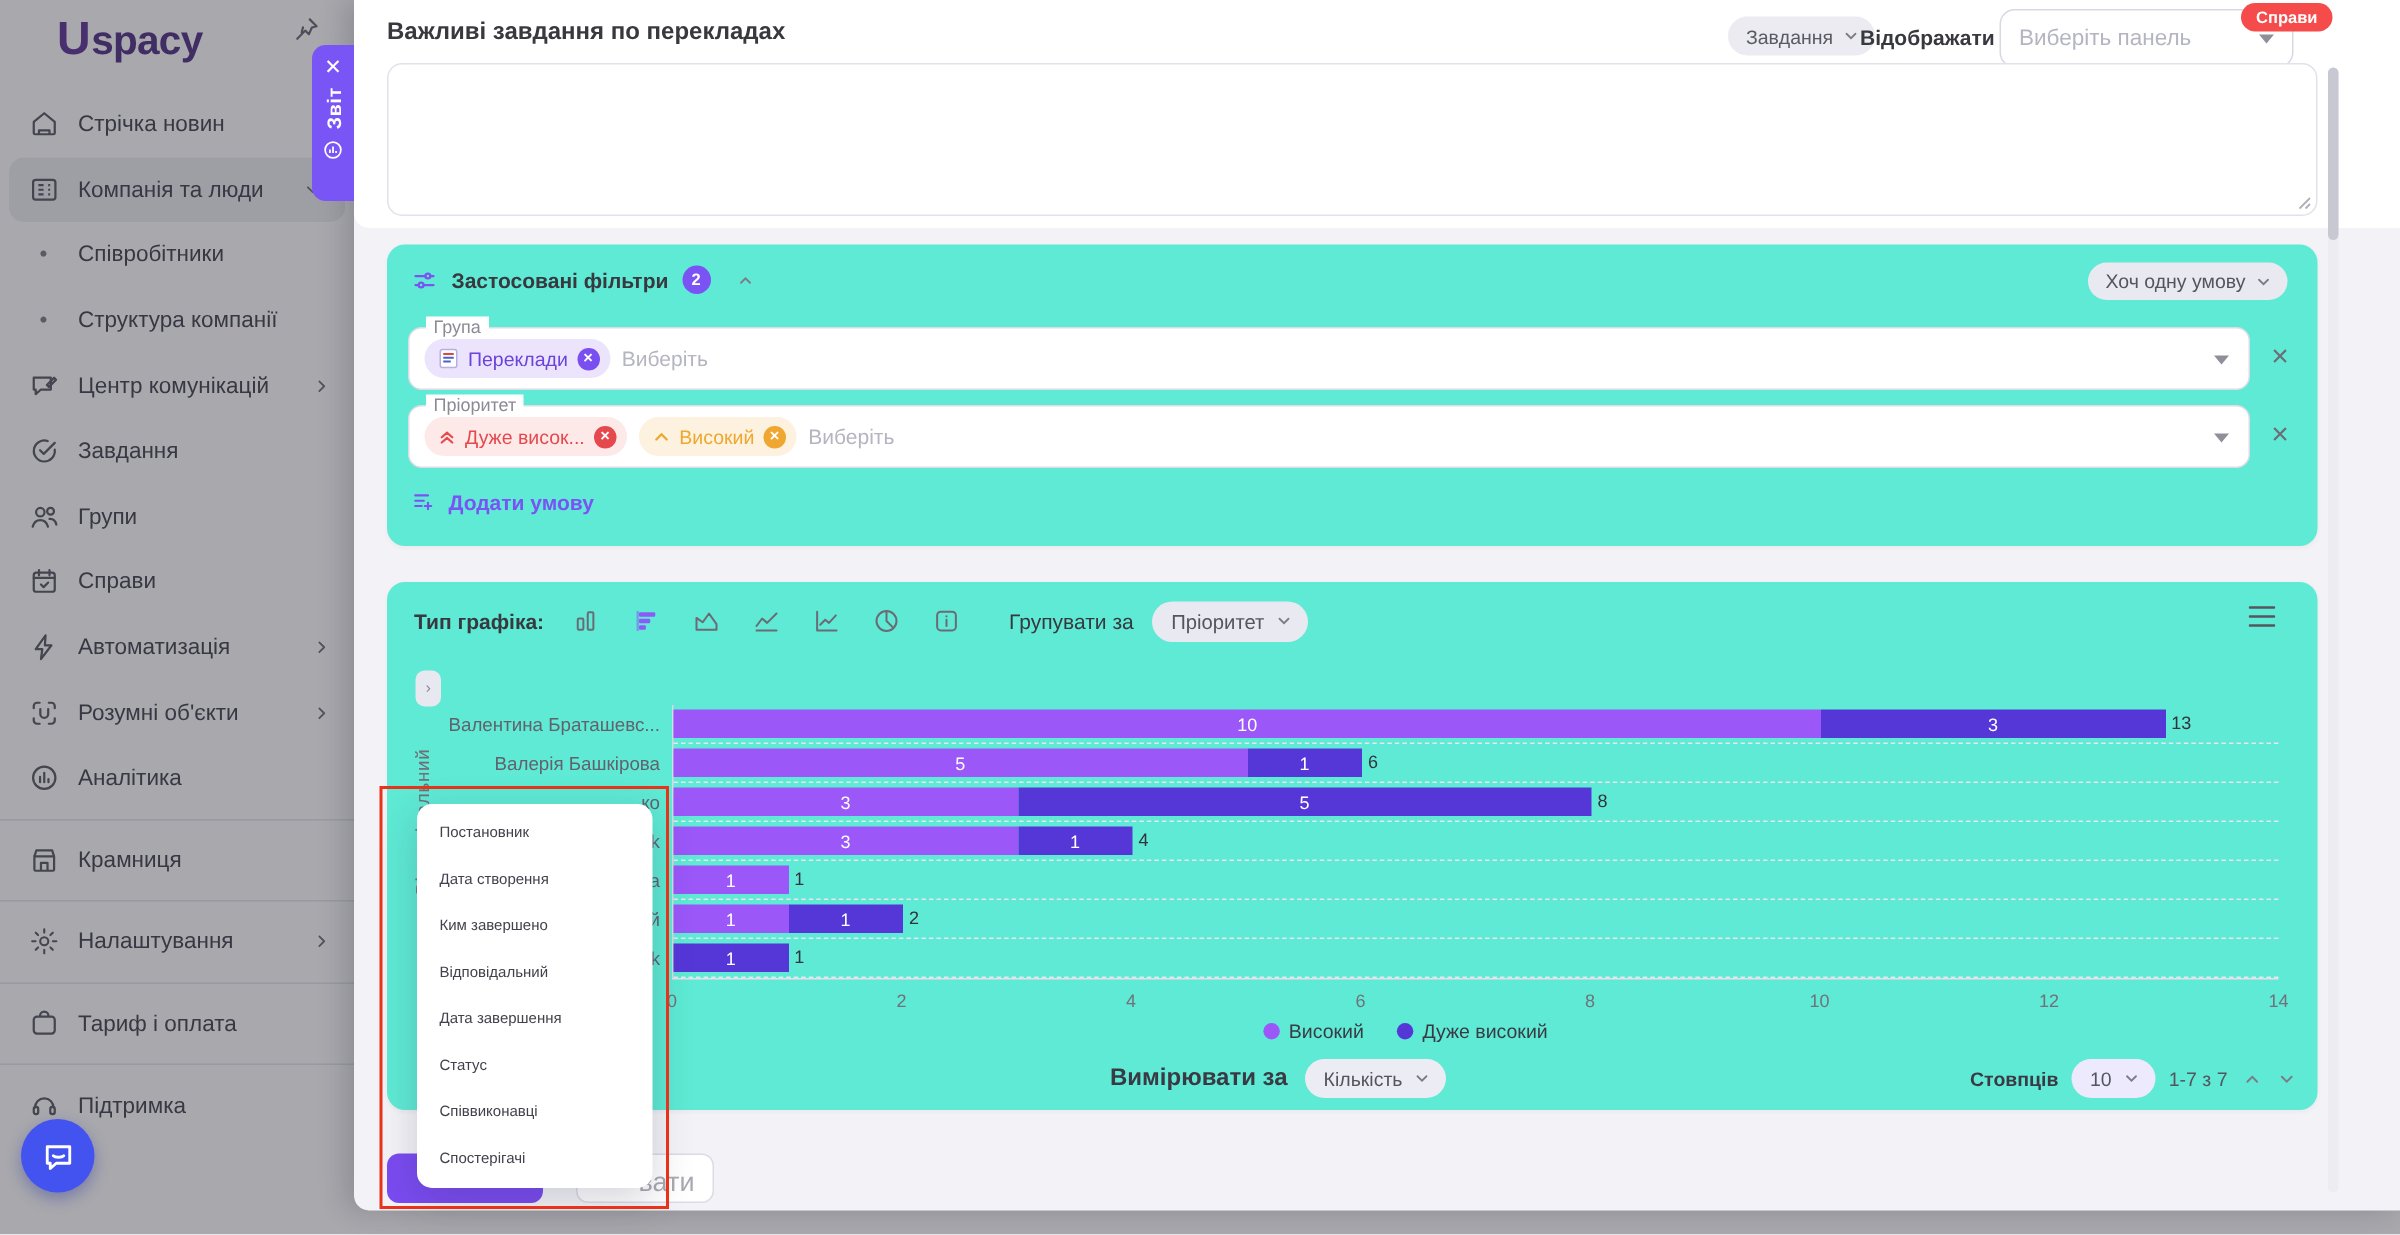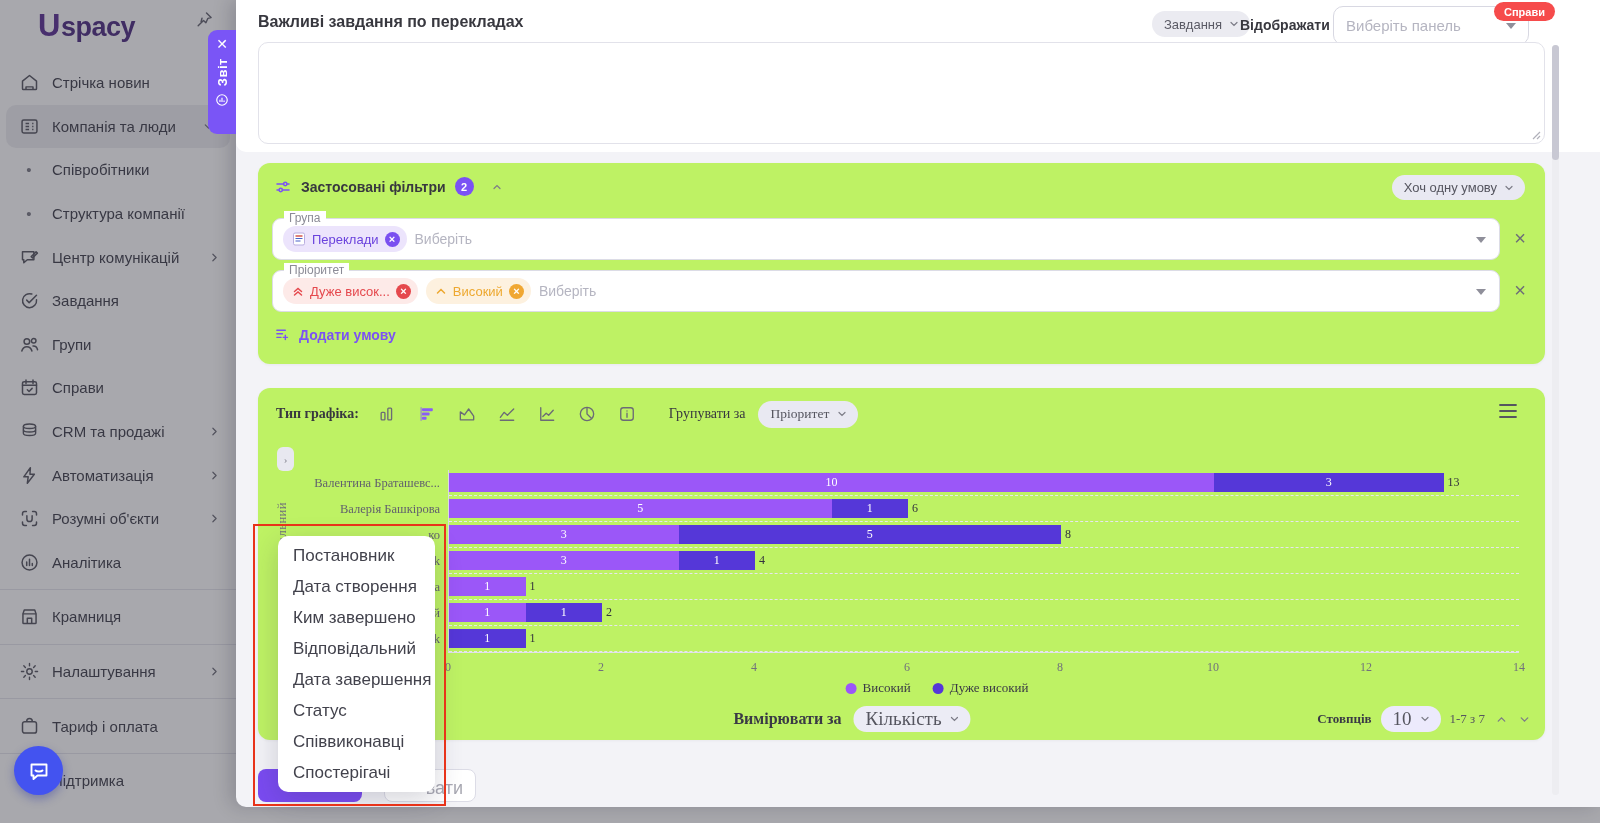--- a/index.html
+++ b/index.html
@@ -39,21 +39,21 @@
   .panel-select { position:absolute; left:1097px; top:6px; width:196px; height:39px; background:#fff; border:1px solid #d8d8e2; border-radius:10px; display:flex; align-items:center; padding:0 12px; cursor:pointer; }
   .panel-select .ph { font-size:15px; color:#b5b5c1; flex:1; }
   .soon-badge { position:absolute; left:1258px; top:2px; height:19px; padding:0 10px; background:#f64b4b; color:#fff; font-size:11px; font-weight:700; border-radius:10px; display:flex; align-items:center; z-index:5; }
   .caret { width:0; height:0; border-left:5px solid transparent; border-right:5px solid transparent; border-top:6px solid #8f8f9a; }
   .chev-svg { width:12px; height:12px; color:#7c7c87; }
 
   .descbox { position:absolute; left:22px; top:42px; width:1287px; height:102px; background:#fff; border:1px solid #e2e2ea; border-radius:10px; cursor:text; }
   .resize-h { position:absolute; right:3px; bottom:3px; width:12px; height:12px; color:#b0b0ba; }
 
   
-  .card { position:absolute; background:#bef264; border-radius:12px; box-shadow:0 1px 3px rgba(30,30,60,.05); }
+  .card { position:absolute; background:#5eead4; border-radius:12px; box-shadow:0 1px 3px rgba(30,30,60,.05); }
   .filters-card { left:22px; top:163px; width:1287px; height:201px; }
   .fhead { position:absolute; left:16px; top:14px; display:flex; align-items:center; gap:9px; }
   .ficon svg { width:18px; height:18px; color:#7b52f4; display:block; }
   .fttl { font-size:14px; font-weight:700; color:#38383f; }
   .fbadge { min-width:19px; height:19px; border-radius:10px; background:#7b52f4; color:#fff; font-size:11px; font-weight:700; display:flex; align-items:center; justify-content:center; padding:0 5px; }
   .fcollapse { margin-left:8px; color:#8a8a96; cursor:pointer; display:flex; }
   .match-pill { position:absolute; right:20px; top:12px; height:25px; background:#e9e9f2; border-radius:13px; display:inline-flex; align-items:center; gap:6px; padding:0 10px 0 12px; font-size:13px; color:#55555f; cursor:pointer; }
   .frow { position:absolute; left:14px; display:flex; align-items:center; gap:10px; width:1258px; }
   .frow1 { top:55px; } .frow2 { top:107px; }
   .field { position:relative; flex:0 0 1228px; height:42px; border:1px solid #dcdce6; border-radius:9px; background:#fff; display:flex; align-items:center; padding:0 34px 0 10px; gap:8px; }
@@ -67,21 +67,21 @@
   .chip-red .chip-x { background:#e5484d; }
   .chip-orange .chip-x { background:#f0a732; }
   .chip-ic svg { width:14px; height:14px; display:block; }
   .field .ph { font-size:14px; color:#b5b5c1; }
   .fcaret { position:absolute; right:13px; top:18px; }
   .frm-x { width:22px; height:22px; color:#6d6d78; font-size:20px; line-height:20px; text-align:center; cursor:pointer; }
   .addcond { position:absolute; left:16px; top:163px; display:inline-flex; align-items:center; gap:8px; color:#7b52f4; font-size:14px; font-weight:700; cursor:pointer; }
   .addcond svg { width:17px; height:17px; }
 
   
-  .chart-card { left:22px; top:388px; width:1287px; height:352px;font-family:Liberation Serif, serif; }
+  .chart-card { left:22px; top:388px; width:1287px; height:352px; }
   .ctools { position:absolute; left:18px; top:12px; display:flex; align-items:center; gap:12px; height:28px; }
   .ctype-lbl { font-size:14px; font-weight:700; color:#38383f; margin-right:2px; }
   .ctic { width:28px; height:26px; display:flex; align-items:center; justify-content:center; color:#6b6b76; cursor:pointer; border-radius:6px; }
   .ctic svg { width:20px; height:20px; }
   .ctic.sel { color:#8a5cf6; }
   .grpby-lbl { font-size:14px; color:#38383f; margin-left:16px; }
   .grpby-pill { height:27px; background:#e9e9f2; border-radius:14px; display:inline-flex; align-items:center; gap:7px; padding:0 10px 0 13px; font-size:13.5px; color:#55555f; cursor:pointer; }
   .burger { position:absolute; right:28px; top:16px; width:18px; height:14px; cursor:pointer; color:#55555f; }
 
   .expander { position:absolute; left:19px; top:59px; width:17px; height:24px; background:#e8e8f0; border-radius:6px; color:#8a8a95; font-size:11px; display:flex; align-items:center; justify-content:center; cursor:pointer; }
@@ -93,21 +93,21 @@
   .brow { height:26px; padding-top:3px; display:flex; align-items:flex-start; border-bottom:1px dashed #e6e6ee; }
   .seg { height:19px; display:flex; align-items:center; justify-content:center; color:#fff; font-size:12px; }
   .btotal { font-size:12px; color:#33333d; line-height:19px; padding-left:4px; }
   .ticks { position:absolute; left:190px; top:264px; width:1071px; height:22px; }
   .tick { position:absolute; top:7px; transform:translateX(-50%); font-size:12px; color:#71717c; }
   .legendrow { position:absolute; left:679px; top:292px; transform:translateX(-50%); display:inline-flex; gap:22px; }
   .litem { display:inline-flex; align-items:center; gap:6px; font-size:13px; color:#3a3a45; }
   .ldot { width:11px; height:11px; border-radius:50%; }
   .measure { position:absolute; left:594px; top:318px; transform:translateX(-50%); display:inline-flex; align-items:center; gap:12px; }
   .measure-lbl { font-size:16px; font-weight:700; color:#3a3a45; }
-  .mini-pill { height:26px; background:#ececf5; border-radius:13px; display:inline-flex; align-items:center; gap:7px; padding:0 10px 0 12px; font-size:19px; color:#55555f; cursor:pointer; }
+  .mini-pill { height:26px; background:#ececf5; border-radius:13px; display:inline-flex; align-items:center; gap:7px; padding:0 10px 0 12px; font-size:13px; color:#55555f; cursor:pointer; }
   .pager { position:absolute; right:14px; top:318px; display:inline-flex; align-items:center; gap:9px; }
   .pager-lbl { font-size:13px; font-weight:700; color:#3a3a45; }
   .pager-range { font-size:13px; color:#55555f; }
   .pgchev { width:14px; height:14px; color:#7c7c87; cursor:pointer; display:flex; align-items:center; justify-content:center; }
 
   
   .btn-primary { position:absolute; left:22px; top:769px; width:104px; height:33px; background:#7a4bf0; border:none; border-radius:8px; cursor:pointer; }
   .btn-secondary { position:absolute; left:148px; top:769px; width:92px; height:33px; background:#fff; border:1px solid #dcdce6; border-radius:8px; cursor:pointer; }
   .btn-secondary span { position:absolute; right:12px; top:8px; font-size:18px; color:#a9a9b3; }
 
@@ -117,21 +117,21 @@
 
   
   .rtab { position:absolute; left:208px; top:30px; width:28px; height:104px; background:#7a55f6; border-radius:9px 0 0 9px; z-index:110; display:flex; flex-direction:column; align-items:center; padding:7px 0 8px; gap:7px; }
   .rtab-x { color:#fff; font-size:14px; line-height:14px; cursor:pointer; }
   .rtab-txt { writing-mode:vertical-rl; transform:rotate(180deg); color:#fff; font-size:13px; font-weight:600; letter-spacing:0.5px; }
   .rtab-ic { color:#fff; }
   .rtab-ic svg { width:14px; height:14px; display:block; }
 
   
   .ctx-menu { position:absolute; left:278px; top:536px; width:157px; background:#fff; border-radius:10px; box-shadow:0 8px 28px rgba(40,40,70,.20); z-index:300; padding:4px 0; }
-  .ctx-item { height:31px; line-height:31px; padding:0 15px; font-size:17px; color:#42424c; cursor:pointer; white-space:nowrap; }
+  .ctx-item { height:31px; line-height:31px; padding:0 15px; font-size:10px; color:#42424c; cursor:pointer; white-space:nowrap; }
   .ann-box { position:absolute; left:253px; top:524px; width:193px; height:282px; border:2px solid #e8331a; z-index:350; pointer-events:none; }
 </style>
 </head>
 <body>
 
 <div class="stage">
 
   <aside class="sidebar">
     <div class="brand"><b>U</b><span>spacy</span></div>
     <div class="pin-btn">
@@ -207,36 +207,20 @@
         </div>
         <div class="s-item">
           <span class="s-ic">
             <svg viewBox="0 0 24 24" fill="none" stroke="currentColor" stroke-width="1.7" stroke-linecap="round" stroke-linejoin="round">
               <rect x="4" y="5.5" width="16" height="14.5" rx="2"></rect>
               <path d="M8 3.5v4M16 3.5v4M4 9.5h16"></path>
               <path d="m9.5 14.5 2 2 3.5-3.5"></path>
             </svg>
           </span>
           <span class="s-lbl">Справи</span>
-        </div>
-        <div class="s-item">
-          <span class="s-ic">
-            <svg viewBox="0 0 24 24" fill="none" stroke="currentColor" stroke-width="1.6">
-              <ellipse cx="12" cy="6" rx="7" ry="2.6"></ellipse>
-              <path d="M5 6v4c0 1.4 3.1 2.6 7 2.6s7-1.2 7-2.6V6"></path>
-              <path d="M5 10v4c0 1.4 3.1 2.6 7 2.6s7-1.2 7-2.6v-4"></path>
-              <path d="M5 14v4c0 1.4 3.1 2.6 7 2.6s7-1.2 7-2.6v-4" opacity="0"></path>
-            </svg>
-          </span>
-          <span class="s-lbl">CRM та продажі</span>
-          <span class="s-chev">
-            <svg viewBox="0 0 24 24" fill="none" stroke="currentColor" stroke-width="2.2" stroke-linecap="round" stroke-linejoin="round">
-              <path d="m9 6 6 6-6 6"></path>
-            </svg>
-          </span>
         </div>
         <div class="s-item">
           <span class="s-ic">
             <svg viewBox="0 0 24 24" fill="none" stroke="currentColor" stroke-width="1.7" stroke-linejoin="round">
               <path d="M13 3 5.5 13.5h5L9.5 21l8-10.5h-5z"></path>
             </svg>
           </span>
           <span class="s-lbl">Автоматизація</span>
           <span class="s-chev">
             <svg viewBox="0 0 24 24" fill="none" stroke="currentColor" stroke-width="2.2" stroke-linecap="round" stroke-linejoin="round">

